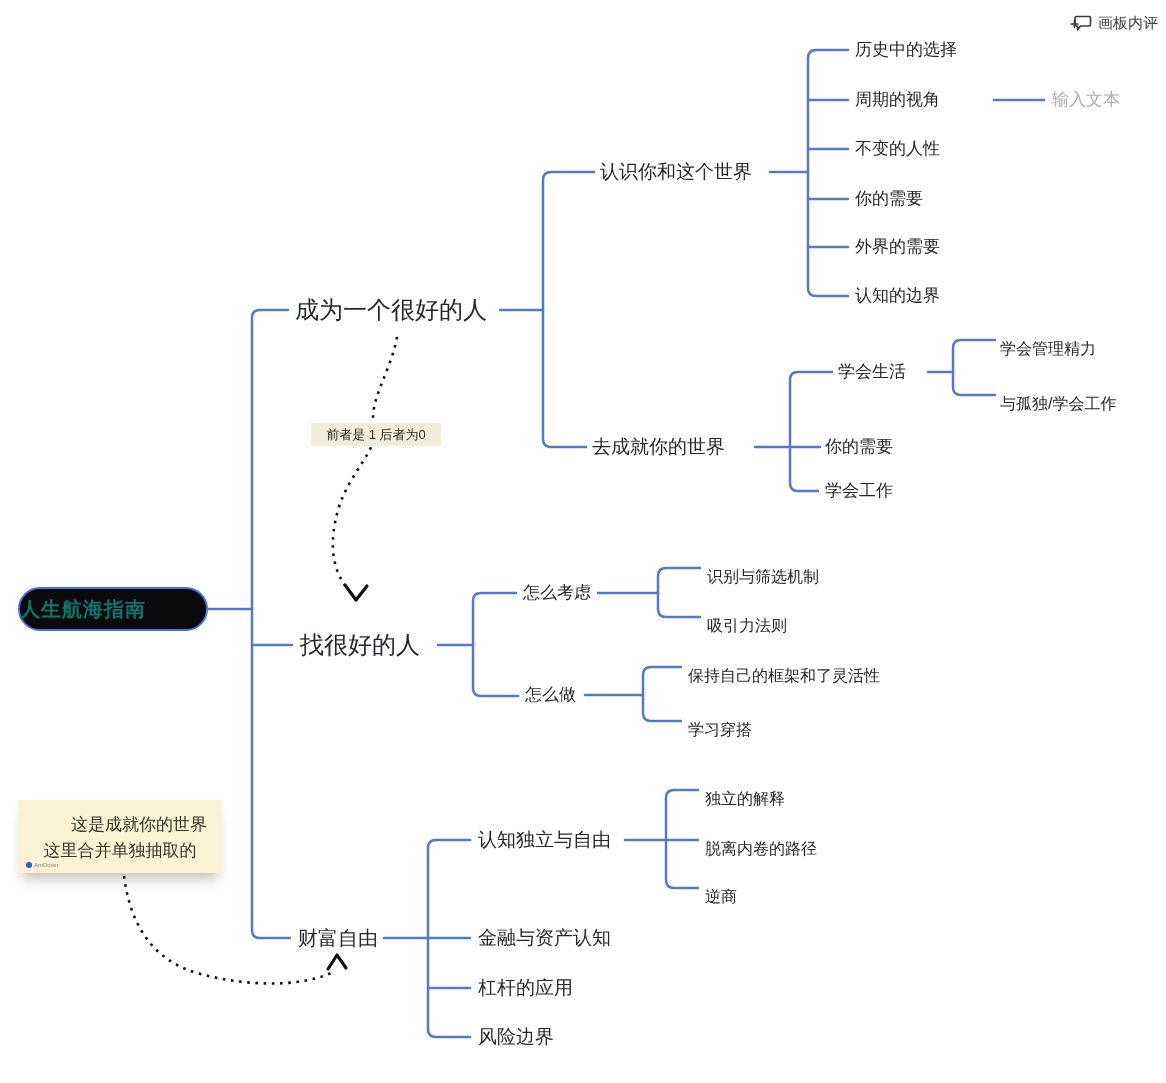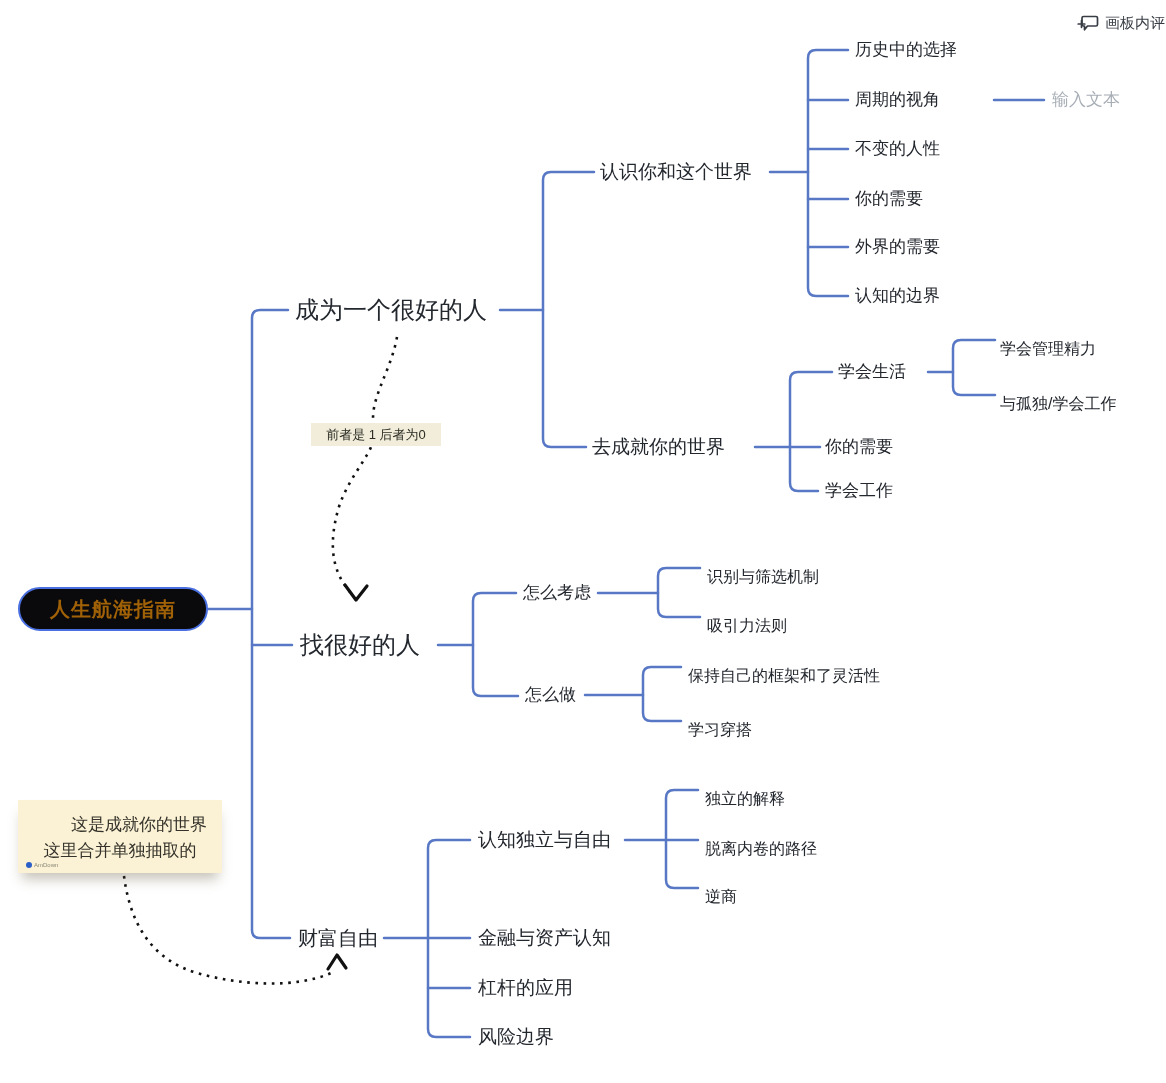--- a/index.html
+++ b/index.html
@@ -16,22 +16,22 @@
     white-space:nowrap;line-height:1.2;color:#23272E;
   }
   .fs24{font-size:24px;}
   .fs20{font-size:20px;}
   .fs19{font-size:19px;}
   .fs17{font-size:17px;}
   .fs16{font-size:16px;margin-top:9px;}
   .root-node{
     position:absolute;left:18px;top:587px;width:190px;height:44px;
     background:#0A0A0C;border:2.5px solid #4A6FE0;border-radius:22px;
-    display:flex;align-items:center;justify-content:center;
-    color:#a16207;font-weight:bold;font-size:20px;letter-spacing:1px;
+    display:flex;align-items:center;
+    color:#0f766e;font-weight:bold;font-size:20px;letter-spacing:1px;
     box-sizing:border-box;
   }
   .placeholder{color:#A8AEB6;}
   .note-small{
     position:absolute;left:311px;top:423px;width:130px;height:23px;
     background:#F1EDDA;display:flex;align-items:center;justify-content:center;
     font-size:13px;color:#2c2c24;z-index:5;
   }
   .note-big{
     position:absolute;left:18px;top:800px;width:204px;height:73px;
@@ -39,21 +39,21 @@
     font-size:17px;line-height:1.55;text-align:center;color:#34322a;
     box-shadow:0 10px 12px -4px rgba(90,80,50,.35);z-index:4;
   }
   .watermark{
     position:absolute;left:8px;bottom:3px;display:flex;align-items:center;gap:2px;
     font-size:6px;color:#8a8878;
   }
   .watermark .dot{width:6px;height:6px;border-radius:50%;background:#2B5FC7;display:inline-block;}
   .comment-btn{
     position:absolute;top:14px;right:0px;display:flex;align-items:center;gap:6px;
-    font-size:15px;color:#383D45;cursor:pointer;padding-right:1px;
+    font-size:15px;color:#383D45;cursor:pointer;padding-right:8px;
   }
 </style>
 </head>
 <body>
 
 <div class="canvas">
 
   <svg class="overlay" width="1166" height="1083" viewBox="0 0 1166 1083">
     <g fill="none" stroke="#5878C6" stroke-width="2.5" stroke-linecap="round" stroke-linejoin="round">
       <path d="M208 609 H252"></path>

